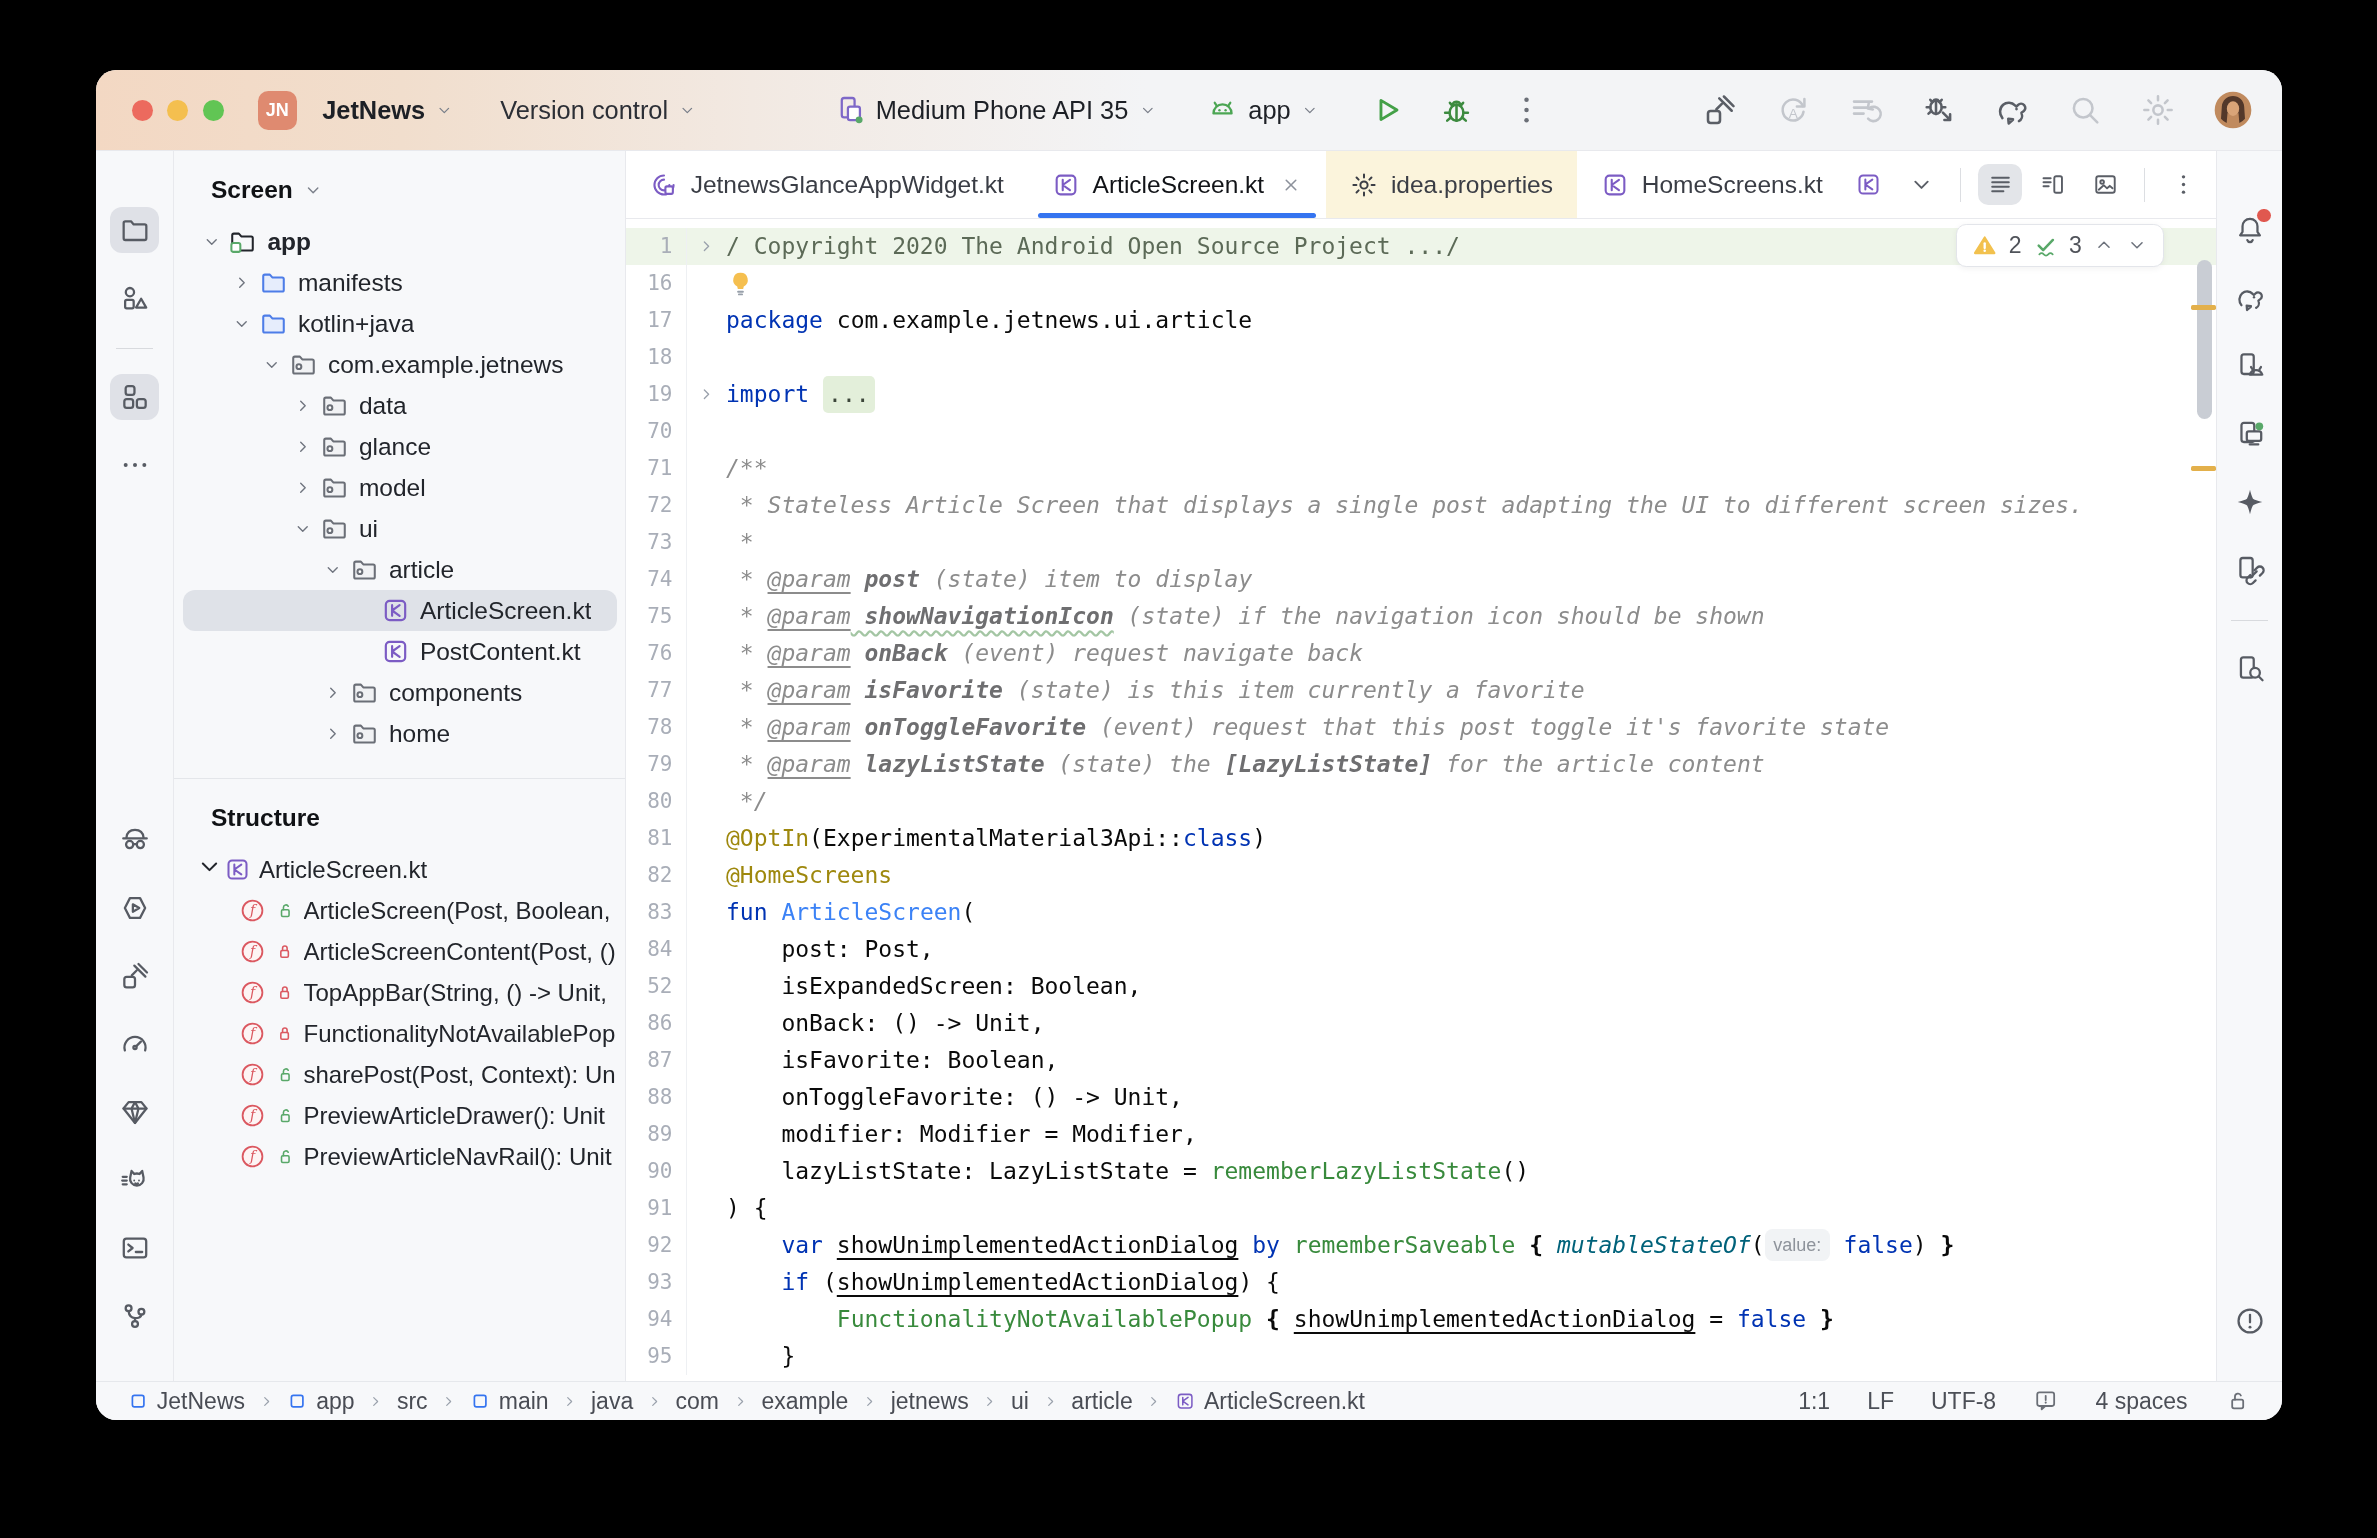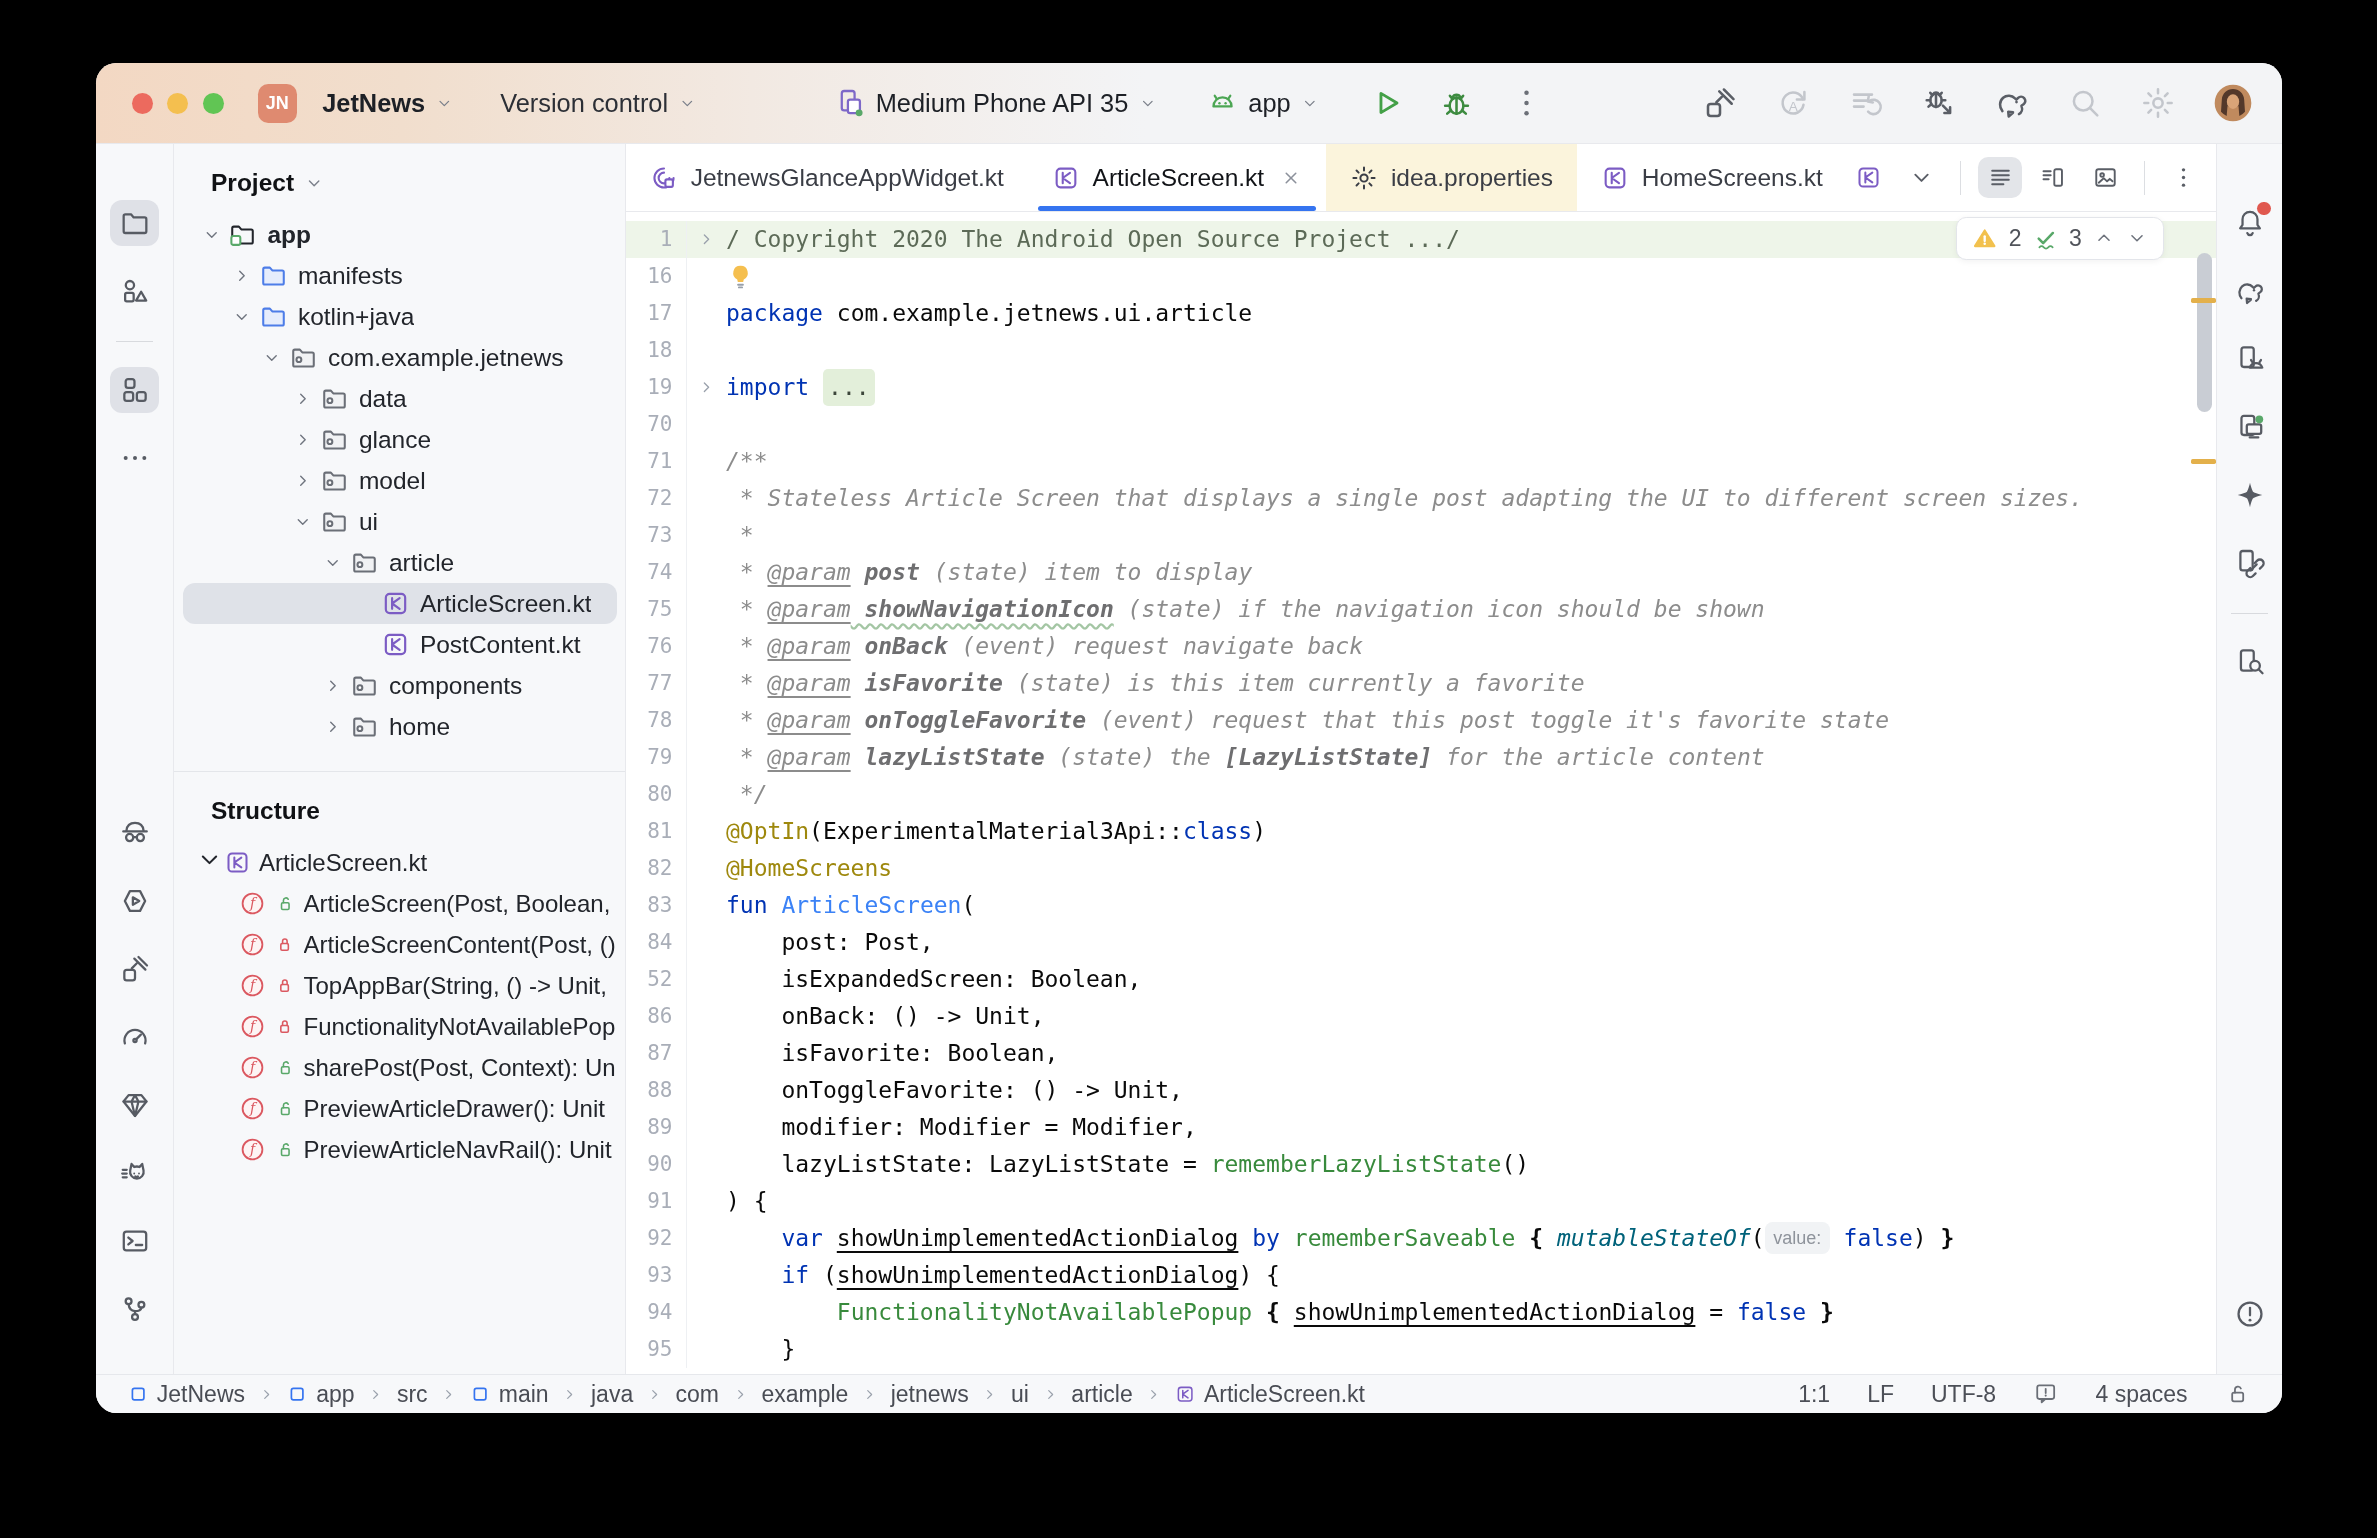--- a/index.html
+++ b/index.html
@@ -1,17 +1,17 @@
 <!DOCTYPE html>
 <html style="font-size:13.5px"><head>
 <meta charset="utf-8">
 <style>
   * { margin:0; padding:0; box-sizing:border-box; }
   html,body { width:2377px; height:1538px; background:#000; font-family:"Liberation Sans",sans-serif; }
-  .window { position:absolute; left:96px; top:63px; width:2186px; height:1350px;
+  .window { position:absolute; left:96px; top:70px; width:2186px; height:1350px;
     background:#f7f8fa; border-radius:20.3px; overflow:hidden; display:flex; flex-direction:column;
     box-shadow:0 34px 102px rgba(0,0,0,.6); }
 
   
   .ic { display:inline-flex; align-items:center; justify-content:center; flex:none; }
   .ic svg { width:100%; height:100%; display:block; }
 
   
   .titlebar { position:relative; height:81px; flex:none; display:flex; align-items:center;
     padding:0 29px 0 36px;
@@ -358,21 +358,21 @@
                 <path d="M7.2 8.4c.3 3.4 2.2 5 4.8 5.2v2.2M16.8 11c-.4 2-2.2 2.6-4.8 2.6"></path>
               </svg>
             </span>
           </button>
         </div>
     </div>
 
     <div class="sidepanel">
       <div class="tree-section">
         <div class="panel-header">
-          <span>Project</span>
+          <span>Screen</span>
           <span class="chev-s ic" id="ahchev">
               <svg viewBox="0 0 24 24" fill="none" stroke="currentColor" stroke-width="1.7" stroke-linecap="round" stroke-linejoin="round">
                 <path d="M6.5 9.5l5.5 5.5 5.5-5.5"></path>
               </svg>
             </span>
         </div>
         <div id="project-tree">
             <div class="trow bold" style="padding-left: 13.5px;">
               <span class="chevslot">
                 <span class="ic">

